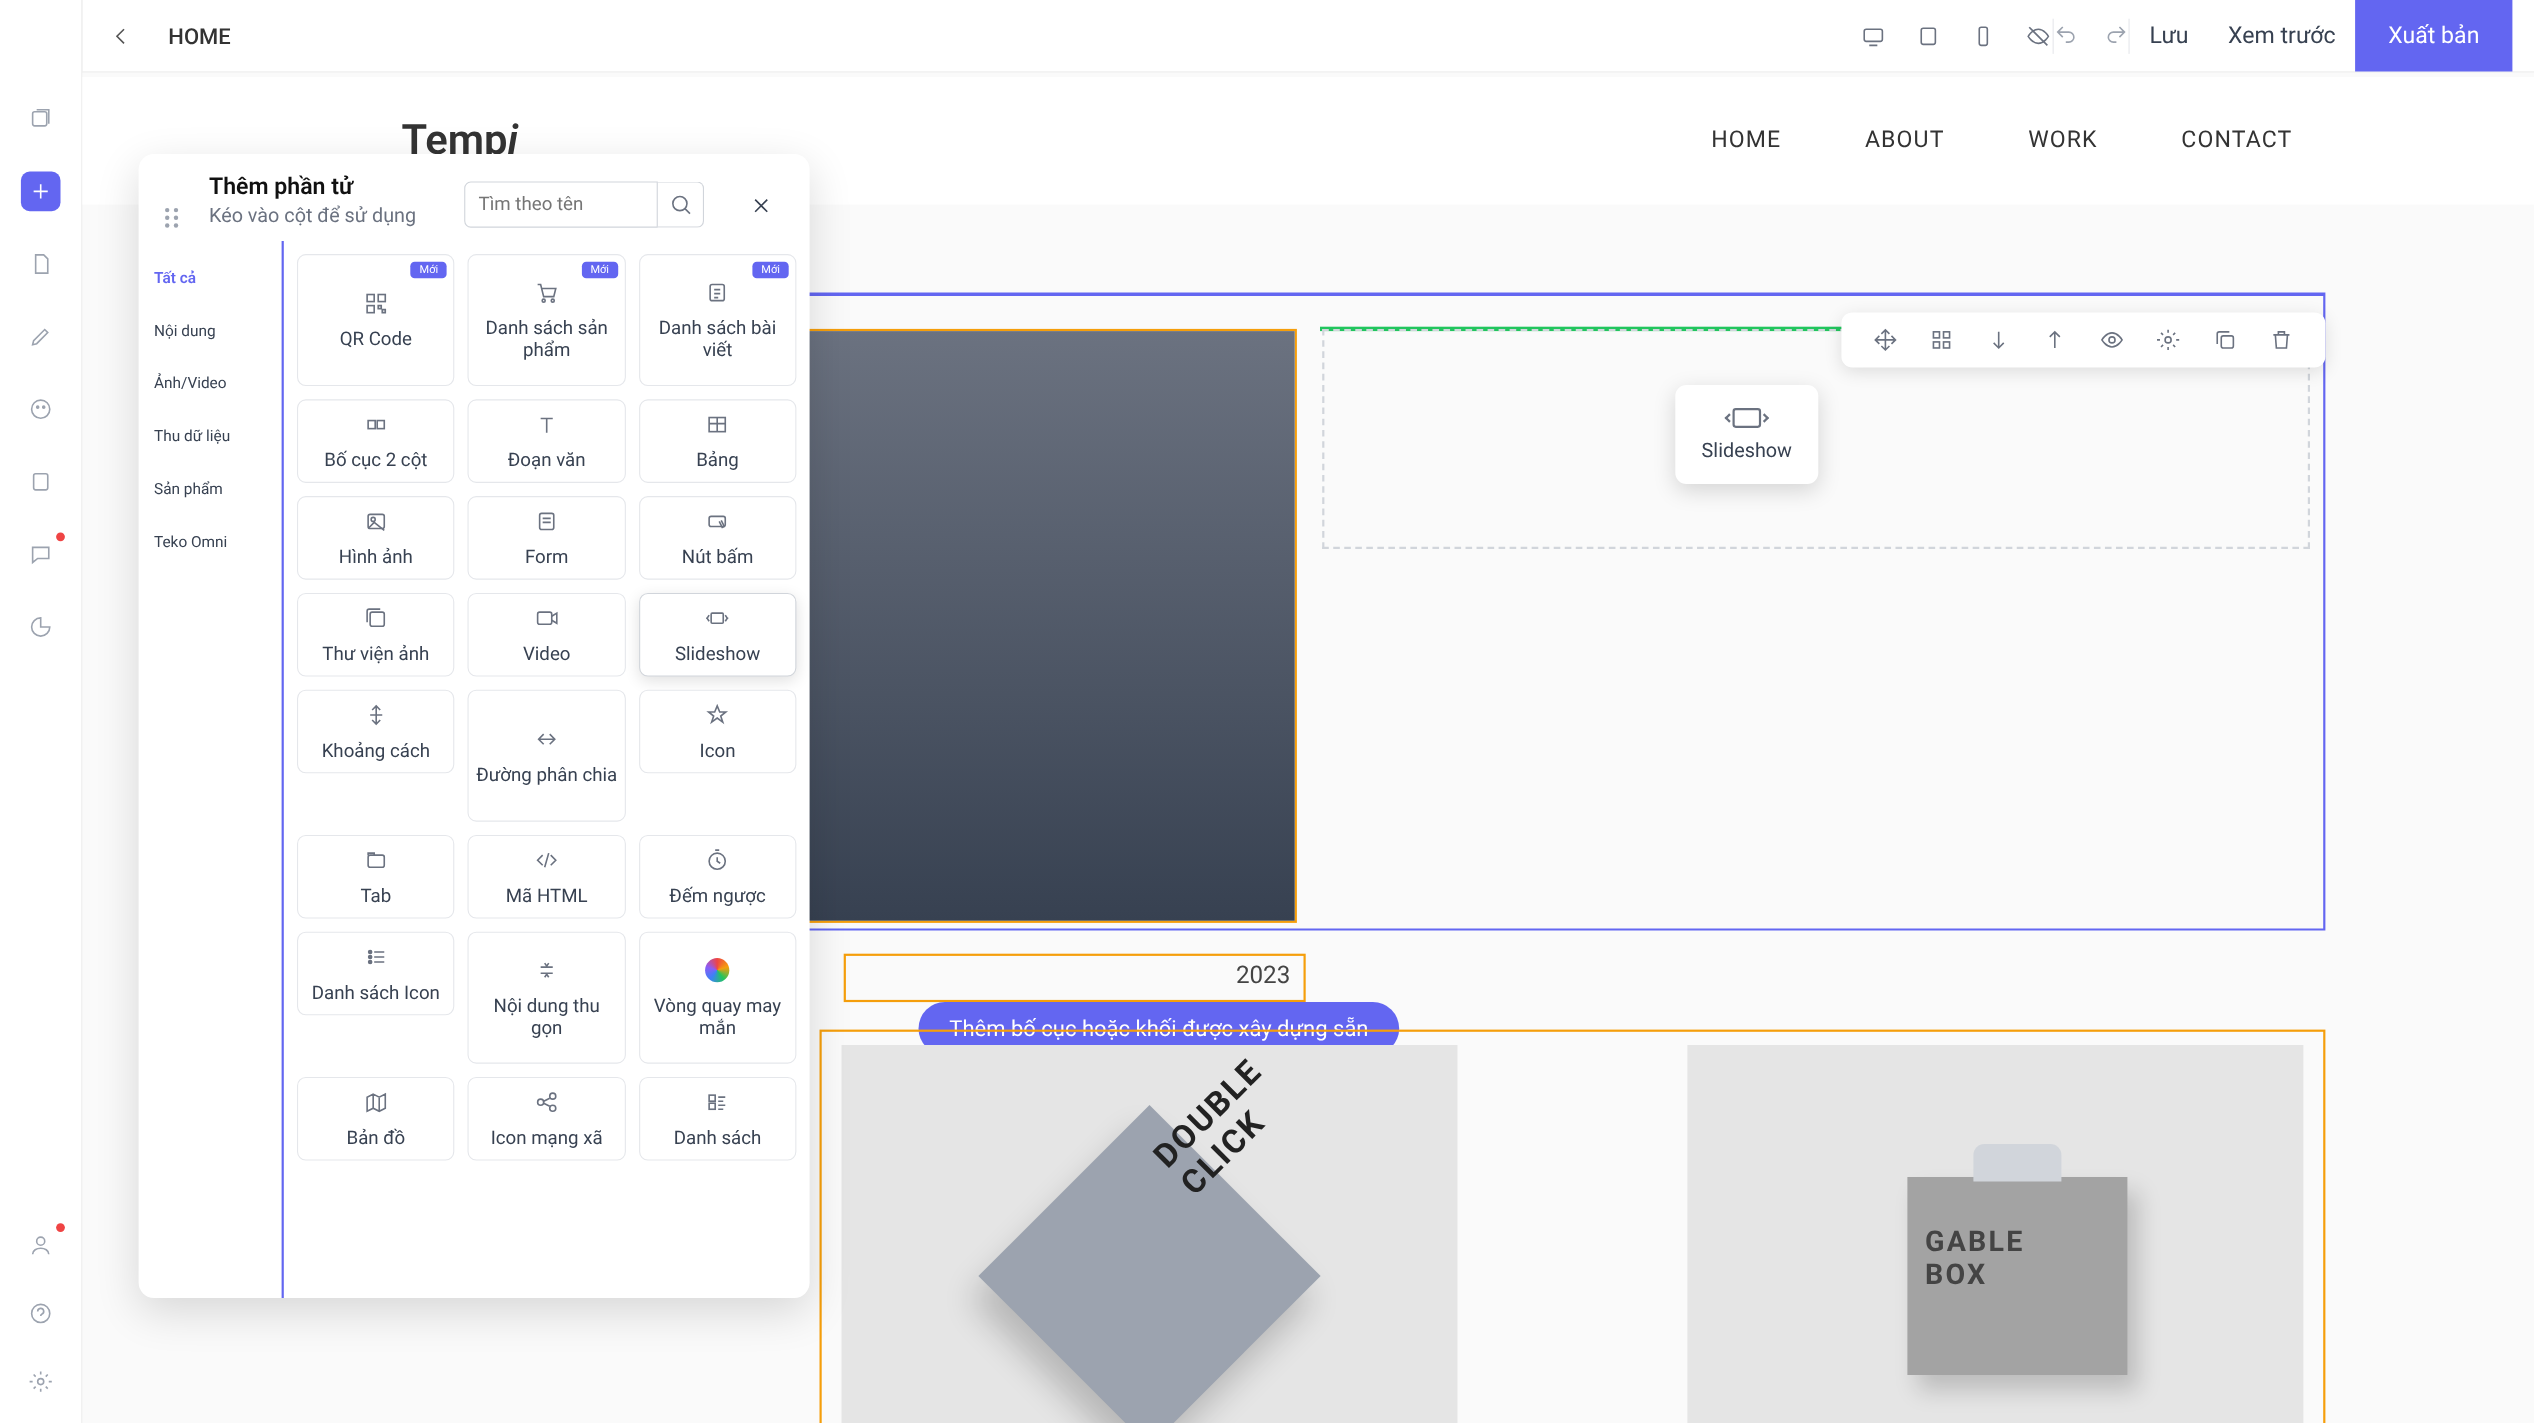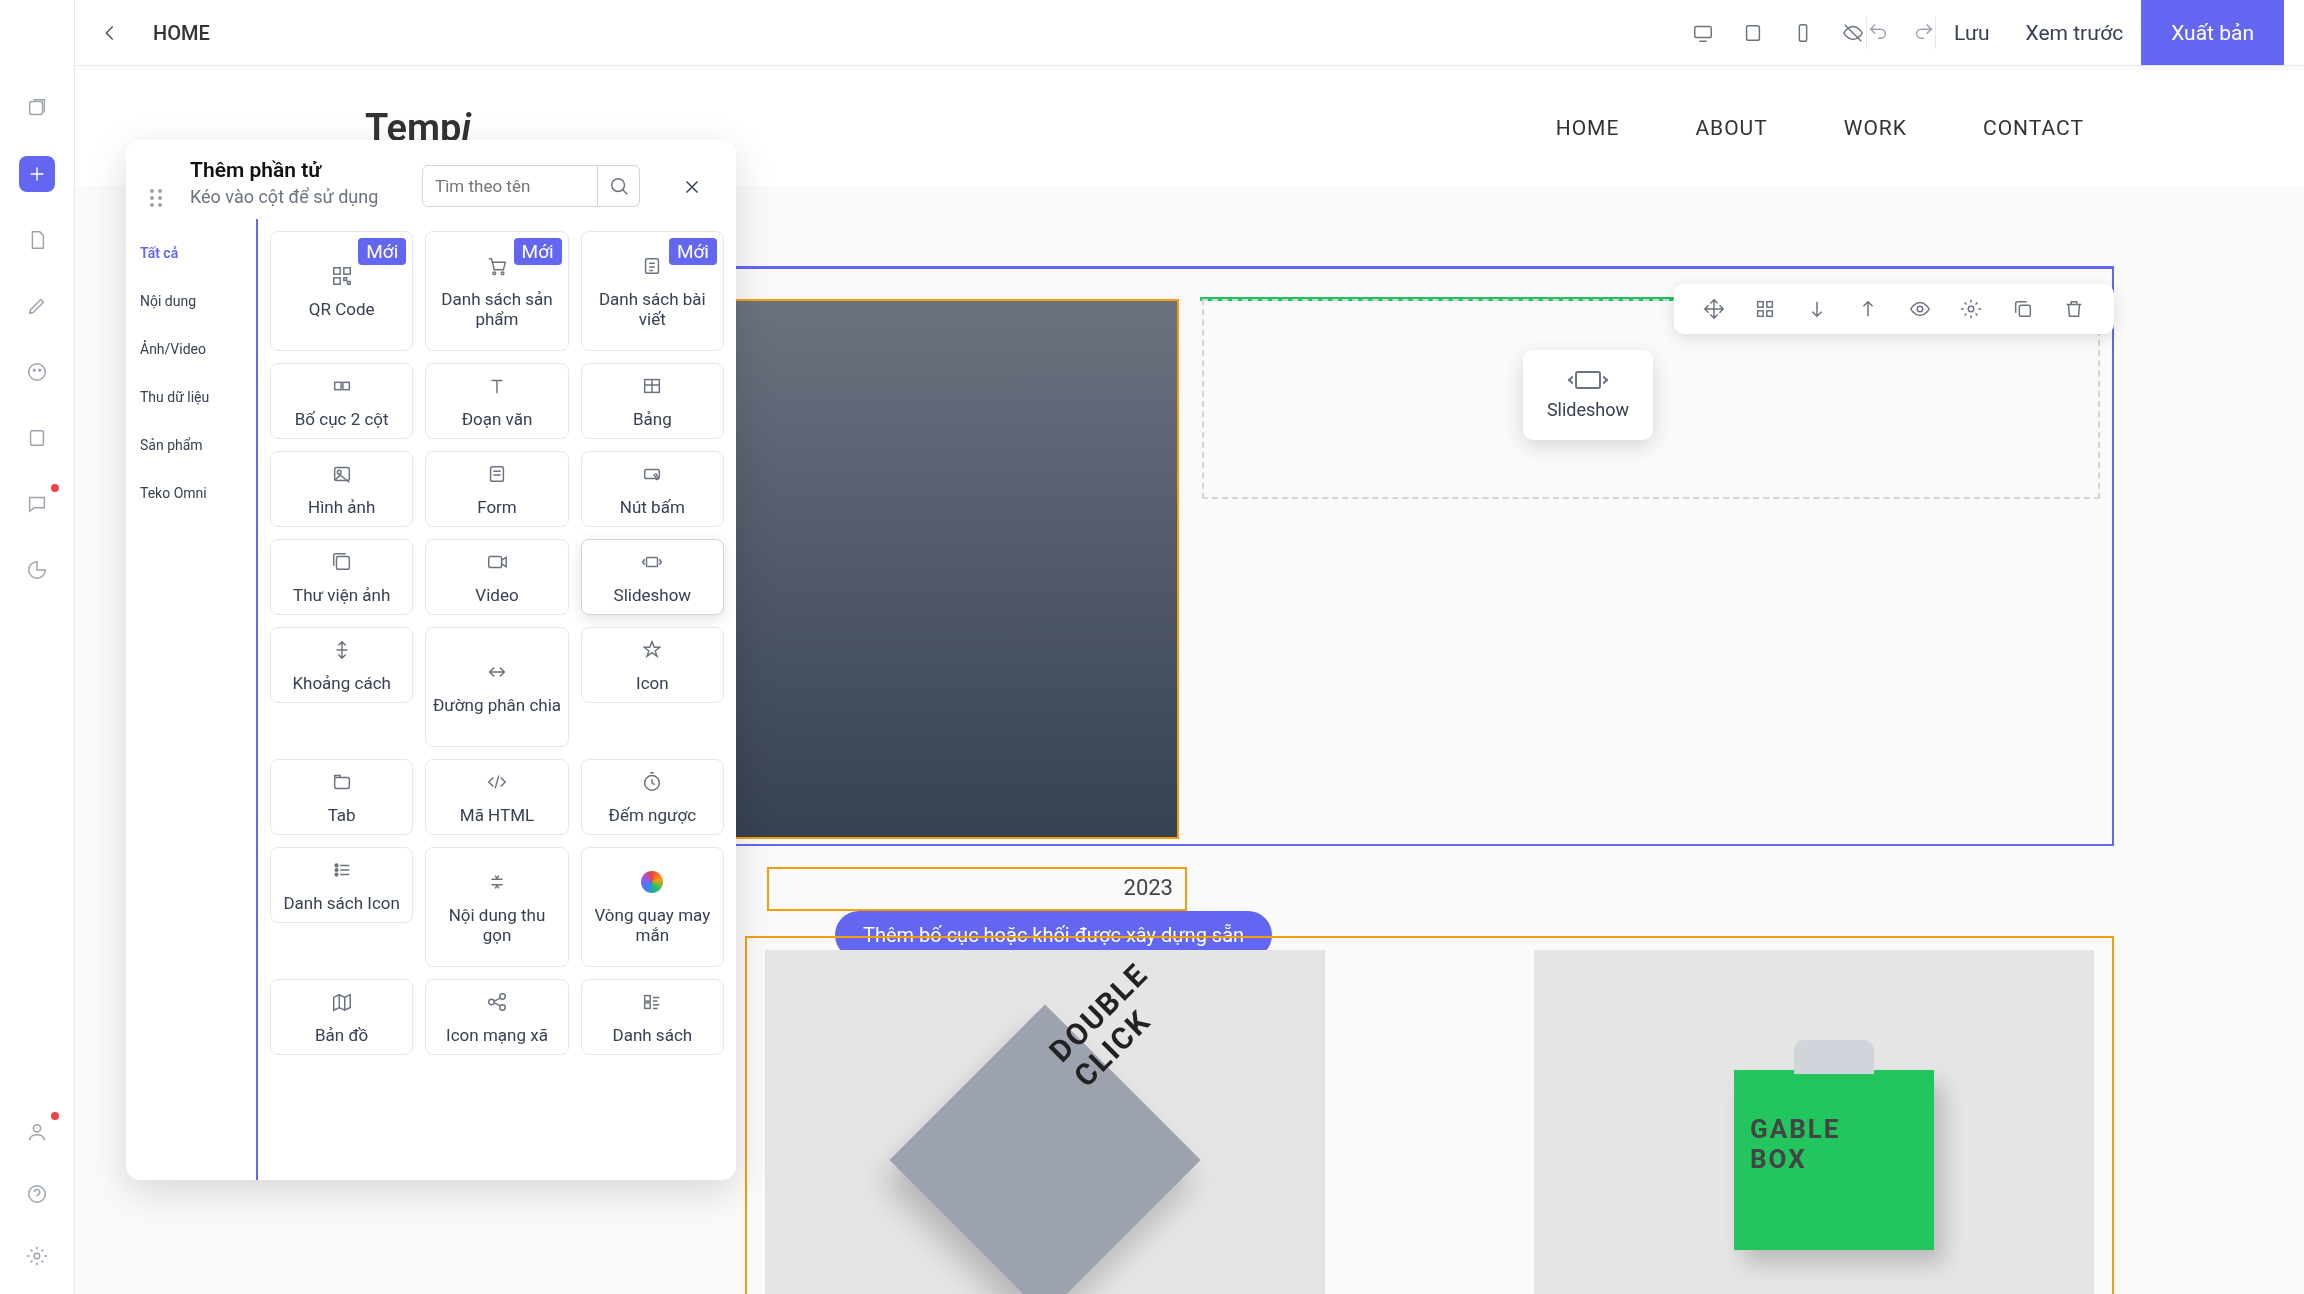--- a/index.html
+++ b/index.html
@@ -45,21 +45,21 @@
 .drag-ghost .g-label{font-size:18px;color:#374151}
 .toolbar-float{position:absolute;top:218px;right:190px;width:440px;height:50px;background:#fff;border-radius:10px;box-shadow:0 4px 16px rgba(0,0,0,.12);display:flex;align-items:center;justify-content:space-around;padding:0 14px;color:#6b7280}
 .toolbar-float span{width:26px;height:26px;display:flex;align-items:center;justify-content:center}
 .blue-pill{position:absolute;top:845px;left:760px;background:#6366f1;color:#fff;font-size:20px;padding:12px 28px;border-radius:24px}
 .cards-row{position:absolute;top:870px;left:670px;right:190px;height:430px;border:2px solid #f59e0b}
 .card{position:absolute;top:12px;width:560px;height:400px;background:#e5e5e5;overflow:hidden}
 .card.c1{left:18px}
 .card.c2{right:18px}
 .box3d{width:220px;height:220px;background:#9ca3af;position:absolute;left:170px;top:100px;transform:rotate(45deg);box-shadow:10px 20px 30px rgba(0,0,0,.2)}
 .box3d .txt{position:absolute;left:26px;top:30px;transform:rotate(-90deg);transform-origin:left top;font-size:30px;font-weight:700;letter-spacing:2px;color:#222}
-.gable{position:absolute;left:200px;top:120px;width:200px;height:180px;background:#22c55e;box-shadow:10px 14px 20px rgba(0,0,0,.18)}
+.gable{position:absolute;left:200px;top:120px;width:200px;height:180px;background:#a3a3a3;box-shadow:10px 14px 20px rgba(0,0,0,.18)}
 .gable .handle{position:absolute;top:-30px;left:60px;width:80px;height:34px;background:#d1d5db;border-radius:10px 10px 0 0}
 .gable .gtxt{font-size:26px;font-weight:700;color:#444;padding:44px 16px;letter-spacing:2px}
 
 .panel{position:absolute;top:140px;left:126px;width:610px;height:1040px;background:#fff;border-radius:14px;box-shadow:0 12px 40px rgba(0,0,0,.14);display:flex;flex-direction:column}
 .panel-head{padding:18px 24px 12px 24px;display:flex;align-items:flex-end;gap:18px}
 .drag-handle{color:#9ca3af;font-size:18px;width:22px;display:flex;flex-direction:column;gap:3px}
 .drag-handle i{width:4px;height:4px;background:#9ca3af;border-radius:50%;display:inline-block;box-shadow:8px 0 #9ca3af}
 .head-text .h1{font-size:21px;font-weight:600;color:#111}
 .head-text .h2{font-size:18px;color:#6b7280;margin-top:4px}
 .search-wrap{display:flex;margin-left:auto}
@@ -69,21 +69,21 @@
 .panel-body{flex:1;display:flex;overflow:hidden}
 .cat-list{width:132px;border-right:2px solid #6366f1;padding:10px 0}
 .cat-item{padding:16px 14px;font-size:14px;color:#374151;cursor:pointer}
 .cat-item.active{color:#6366f1;font-weight:600}
 .elem-grid{flex:1;overflow-y:auto;padding:12px;display:grid;grid-template-columns:repeat(3,1fr);gap:12px;align-content:start}
 .elem-card{height:76px;border:1px solid #e5e7eb;border-radius:8px;display:flex;flex-direction:column;align-items:center;justify-content:center;gap:10px;position:relative;background:#fff;cursor:grab}
 .elem-card.tall{height:120px}
 .elem-card .e-icon{color:#6b7280;font-size:22px;height:26px;display:flex;align-items:center;justify-content:center}
 .elem-card .e-label{font-size:17px;color:#374151;text-align:center;padding:0 6px;line-height:1.2}
 .elem-card.sel{box-shadow:0 4px 14px rgba(0,0,0,.12);border-color:#d1d5db}
-.badge{position:absolute;top:6px;right:6px;background:#6366f1;color:#fff;font-size:19px;padding:2px 8px;border-radius:4px}
+.badge{position:absolute;top:6px;right:6px;background:#6366f1;color:#fff;font-size:10px;padding:2px 8px;border-radius:4px}
 svg{width:22px;height:22px;stroke:currentColor;fill:none;stroke-width:1.6}
 .wheel{width:22px;height:22px;border-radius:50%;background:conic-gradient(#ef4444,#f59e0b,#22c55e,#3b82f6,#8b5cf6,#ef4444)}
 </style>
 </head>
 <body>
 
 <div class="left-rail">
   <div class="rail-icon">
       <svg viewBox="0 0 24 24">
         <rect x="4" y="5" width="14" height="14" rx="2"></rect>

